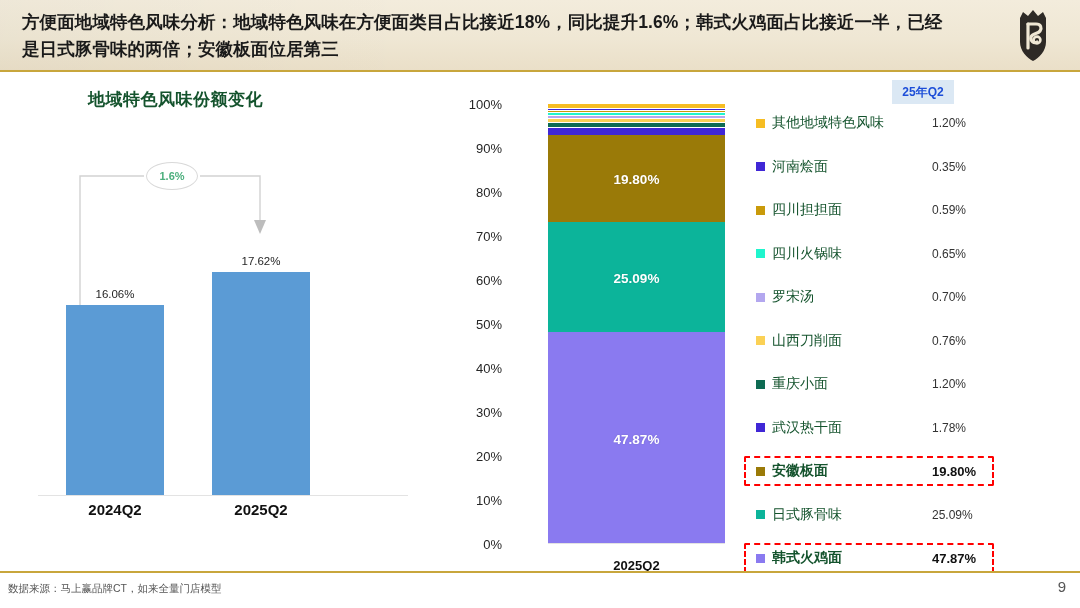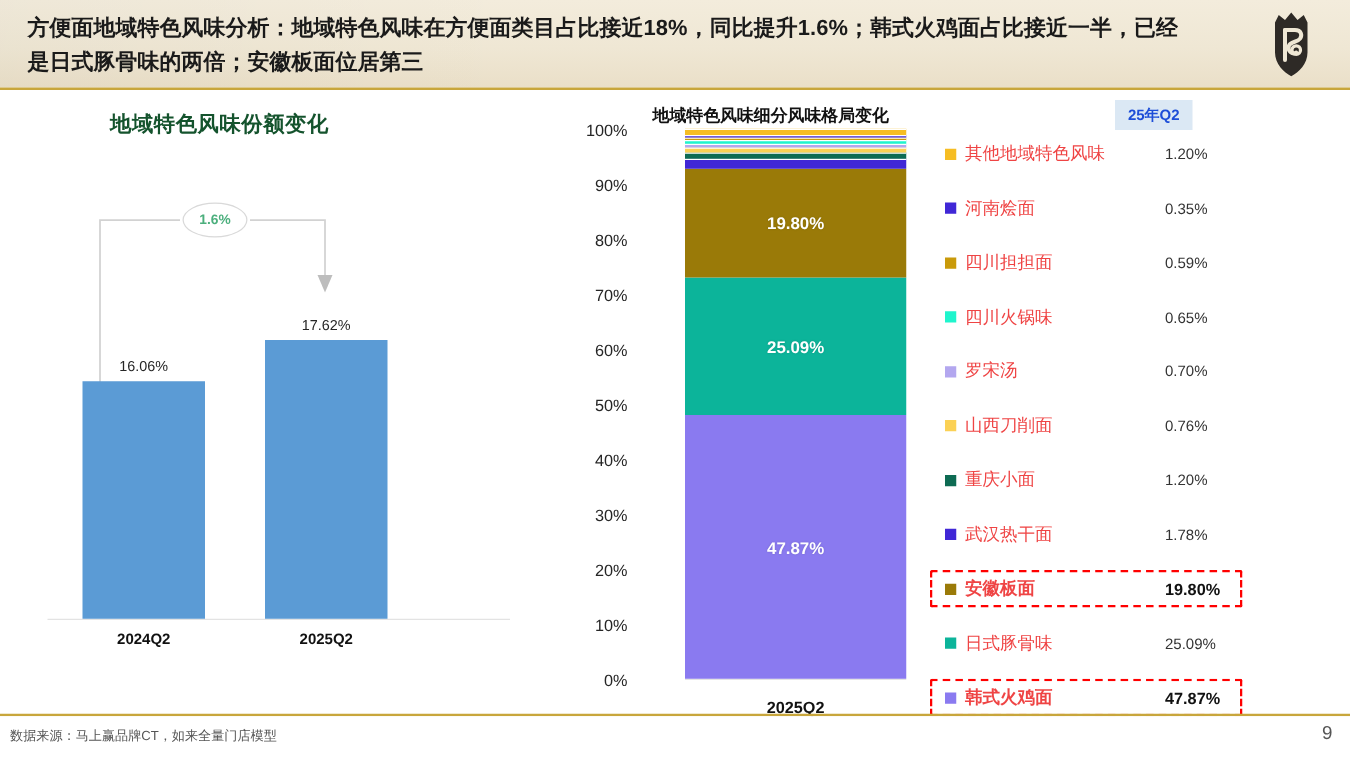--- a/index.html
+++ b/index.html
@@ -64,21 +64,21 @@
   }
   .bar-value {
     position: absolute;
     font-size: 11.5px;
     color: #262626;
     text-align: center;
     white-space: nowrap;
   }
   .bar-cat {
     position: absolute;
-    font-size: 12px;
+    font-size: 15px;
     font-weight: bold;
     color: #111;
     text-align: center;
     white-space: nowrap;
     bottom: 16px;
   }
   #growth-svg {
     position: absolute; left: 0; top: 0;
     width: 390px; height: 410px;
     pointer-events: none;
@@ -175,21 +175,21 @@
     width: 250px;
   }
   .swatch {
     width: 9px; height: 9px;
     margin-left: 10px;
     flex: 0 0 auto;
   }
   .legend-name {
     margin-left: 7px;
     font-size: 14px;
-    color: #ef4444;
+    color: #14532d;
     white-space: nowrap;
   }
   .legend-row.highlight .legend-name { font-weight: bold; }
   .legend-val {
     position: absolute;
     left: 152px;
     font-size: 12px;
     color: #333;
     white-space: nowrap;
     margin-left: 34px;
@@ -250,21 +250,20 @@
       <div class="bar-value" style="left:36px; width:98px; bottom:234px;">16.06%</div>
       <div class="bar-cat" style="left:36px; width:98px;">2024Q2</div>
 
       <div class="bar" style="left:182px; width:98px; height:223px;"></div>
       <div class="bar-value" style="left:182px; width:98px; bottom:267px;">17.62%</div>
       <div class="bar-cat" style="left:182px; width:98px;">2025Q2</div>
     </div>
   </div>
 
   <div id="mid-panel">
-    <div id="mid-title">地域特色风味细分风味格局变化</div>
 
     <div id="mid-plot">
       <div id="yticks">
           <div class="ytick" style="top: 0px;">100%</div>
           <div class="ytick" style="top: 44px;">90%</div>
           <div class="ytick" style="top: 88px;">80%</div>
           <div class="ytick" style="top: 132px;">70%</div>
           <div class="ytick" style="top: 176px;">60%</div>
           <div class="ytick" style="top: 220px;">50%</div>
           <div class="ytick" style="top: 264px;">40%</div>

